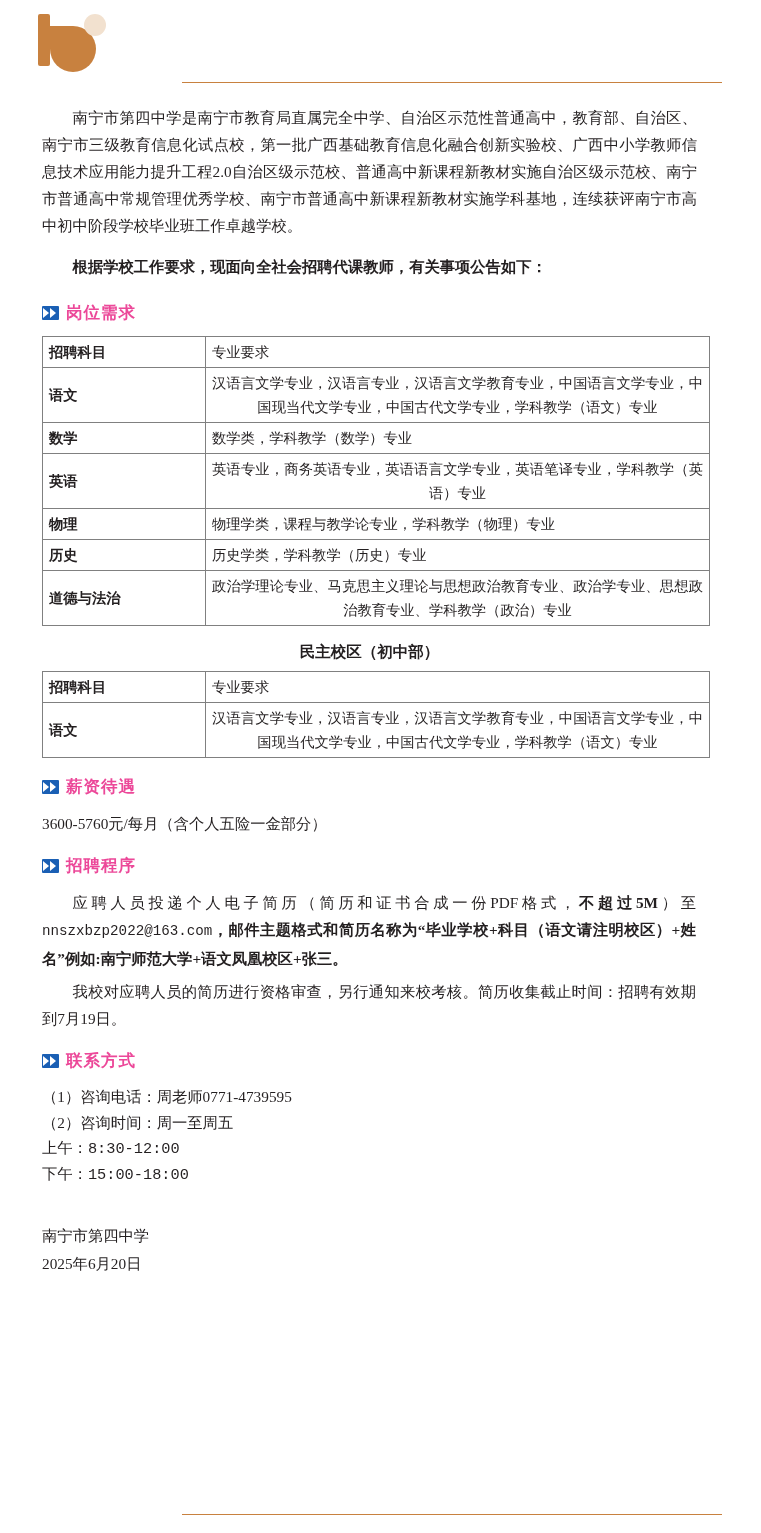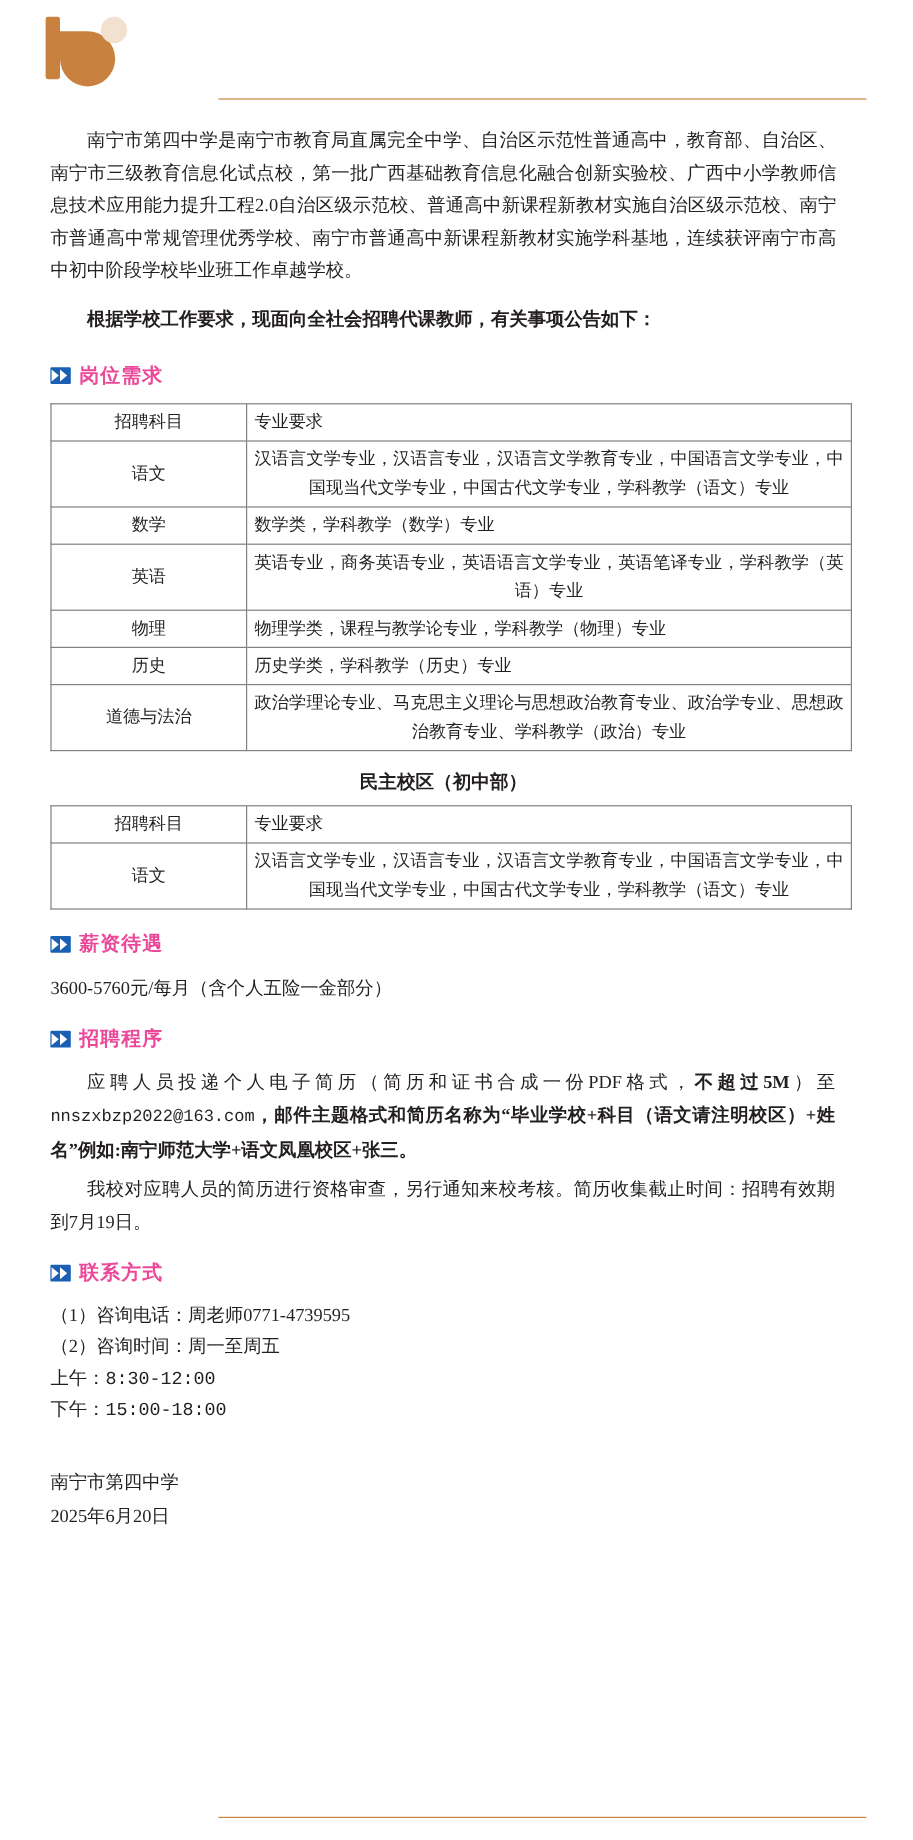--- a/index.html
+++ b/index.html
@@ -151,21 +151,21 @@
   table td, table th {
     border: 1px solid #808080;
     font-size: 14.3px;
     line-height: 24px;
     padding: 3px 6px;
     font-weight: normal;
     vertical-align: middle;
   }
   .col-subject {
     width: 150px;
-    text-align: center;
+    font-weight: bold;
   }
   .col-req {
   }
   .req-justify {
     text-align: justify;
     text-align-last: center;
   }
 
   
   .plain {

